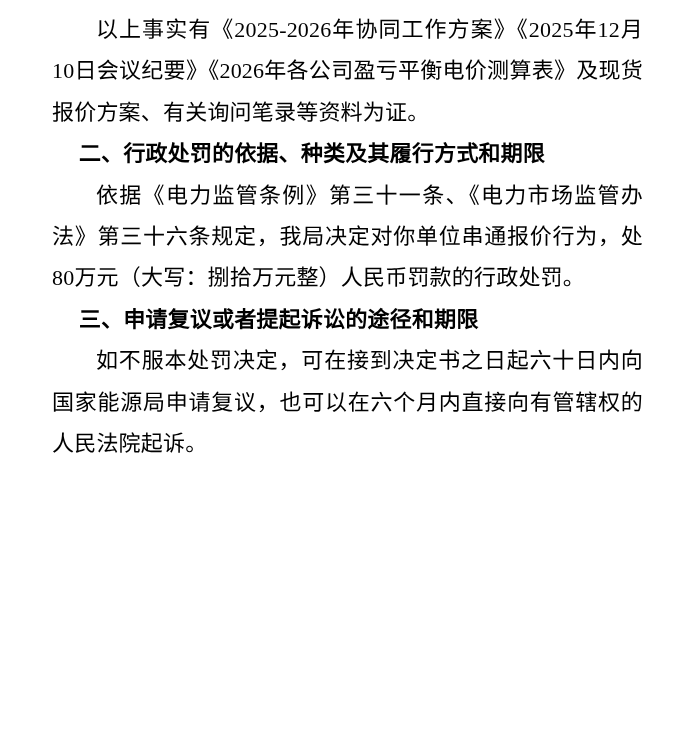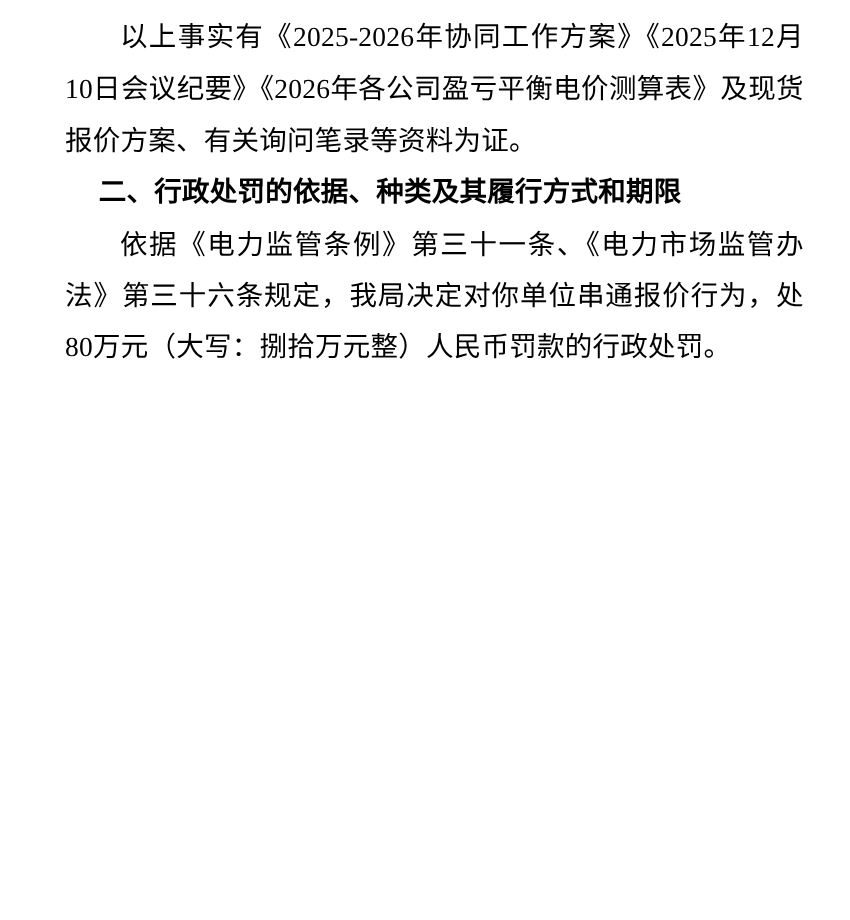--- a/index.html
+++ b/index.html
@@ -44,15 +44,17 @@
 <body>
 
 <div class="page">
   <p class="para">以上事实有《2025-2026年协同工作方案》《2025年12月10日会议纪要》《2026年各公司盈亏平衡电价测算表》及现货报价方案、有关询问笔录等资料为证。</p>
 
   <p class="heading">二、行政处罚的依据、种类及其履行方式和期限</p>
 
   <p class="para">依据《电力监管条例》第三十一条、《电力市场监管办法》第三十六条规定，我局决定对你单位串通报价行为，处80万元（大写：捌拾万元整）人民币罚款的行政处罚。</p>
 
 
+  <p class="heading">三、申请复议或者提起诉讼的途径和期限</p>
 
+  <p class="para">如不服本处罚决定，可在接到决定书之日起六十日内向国家能源局申请复议，也可以在六个月内直接向有管辖权的人民法院起诉。</p>
 
 </div>
 
 </body></html>

